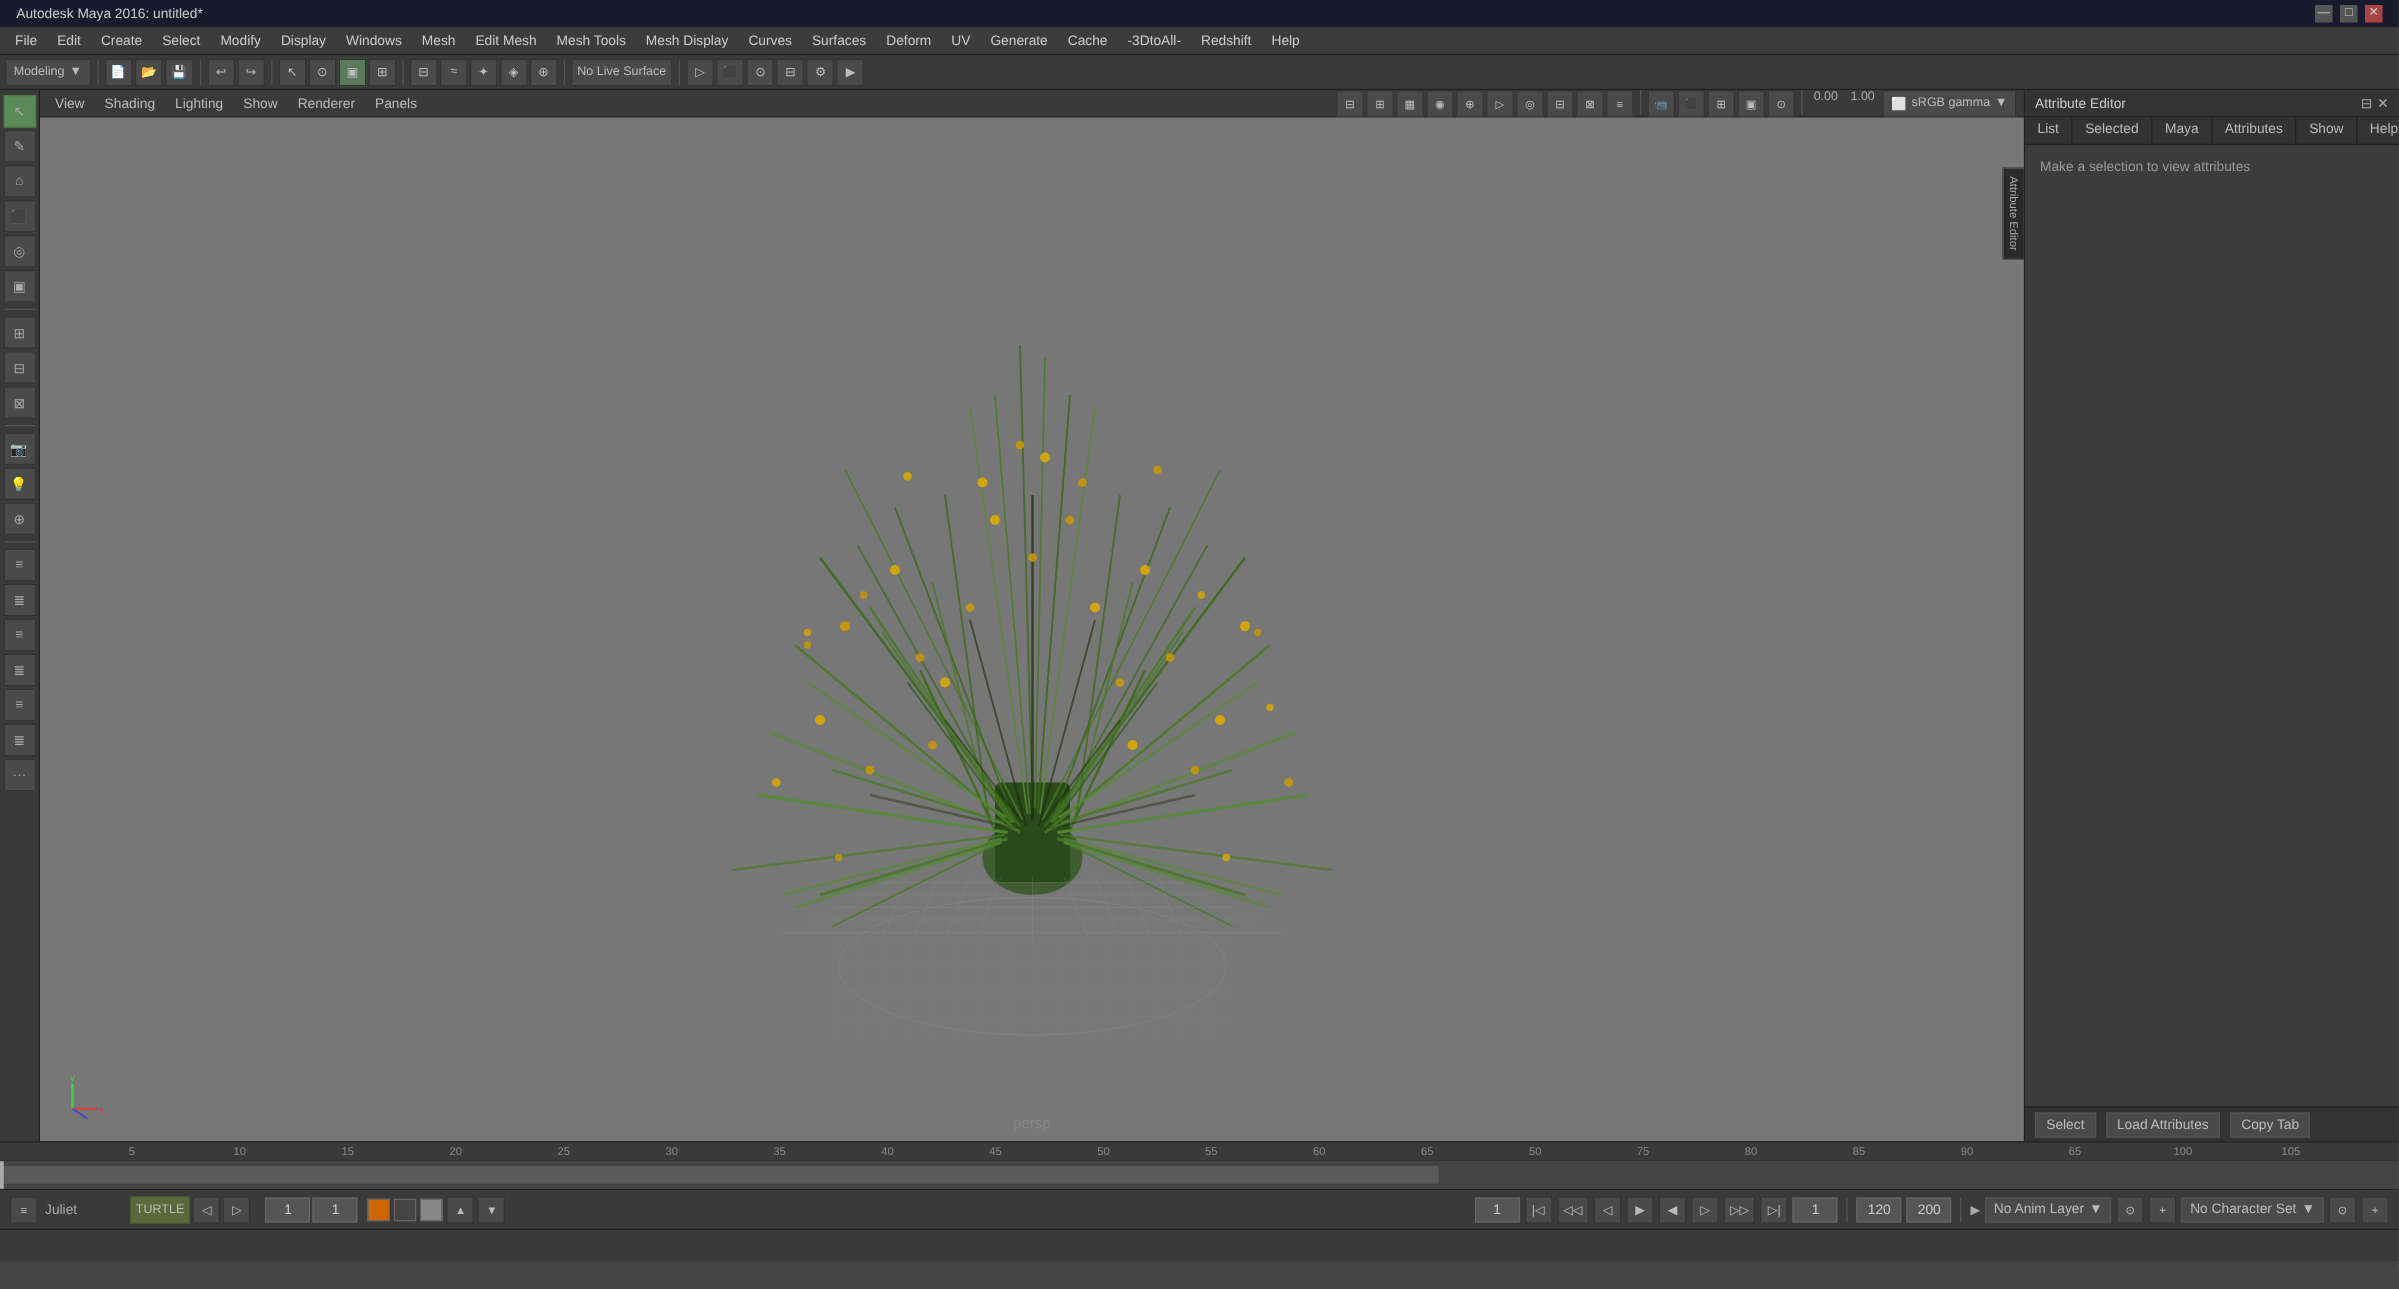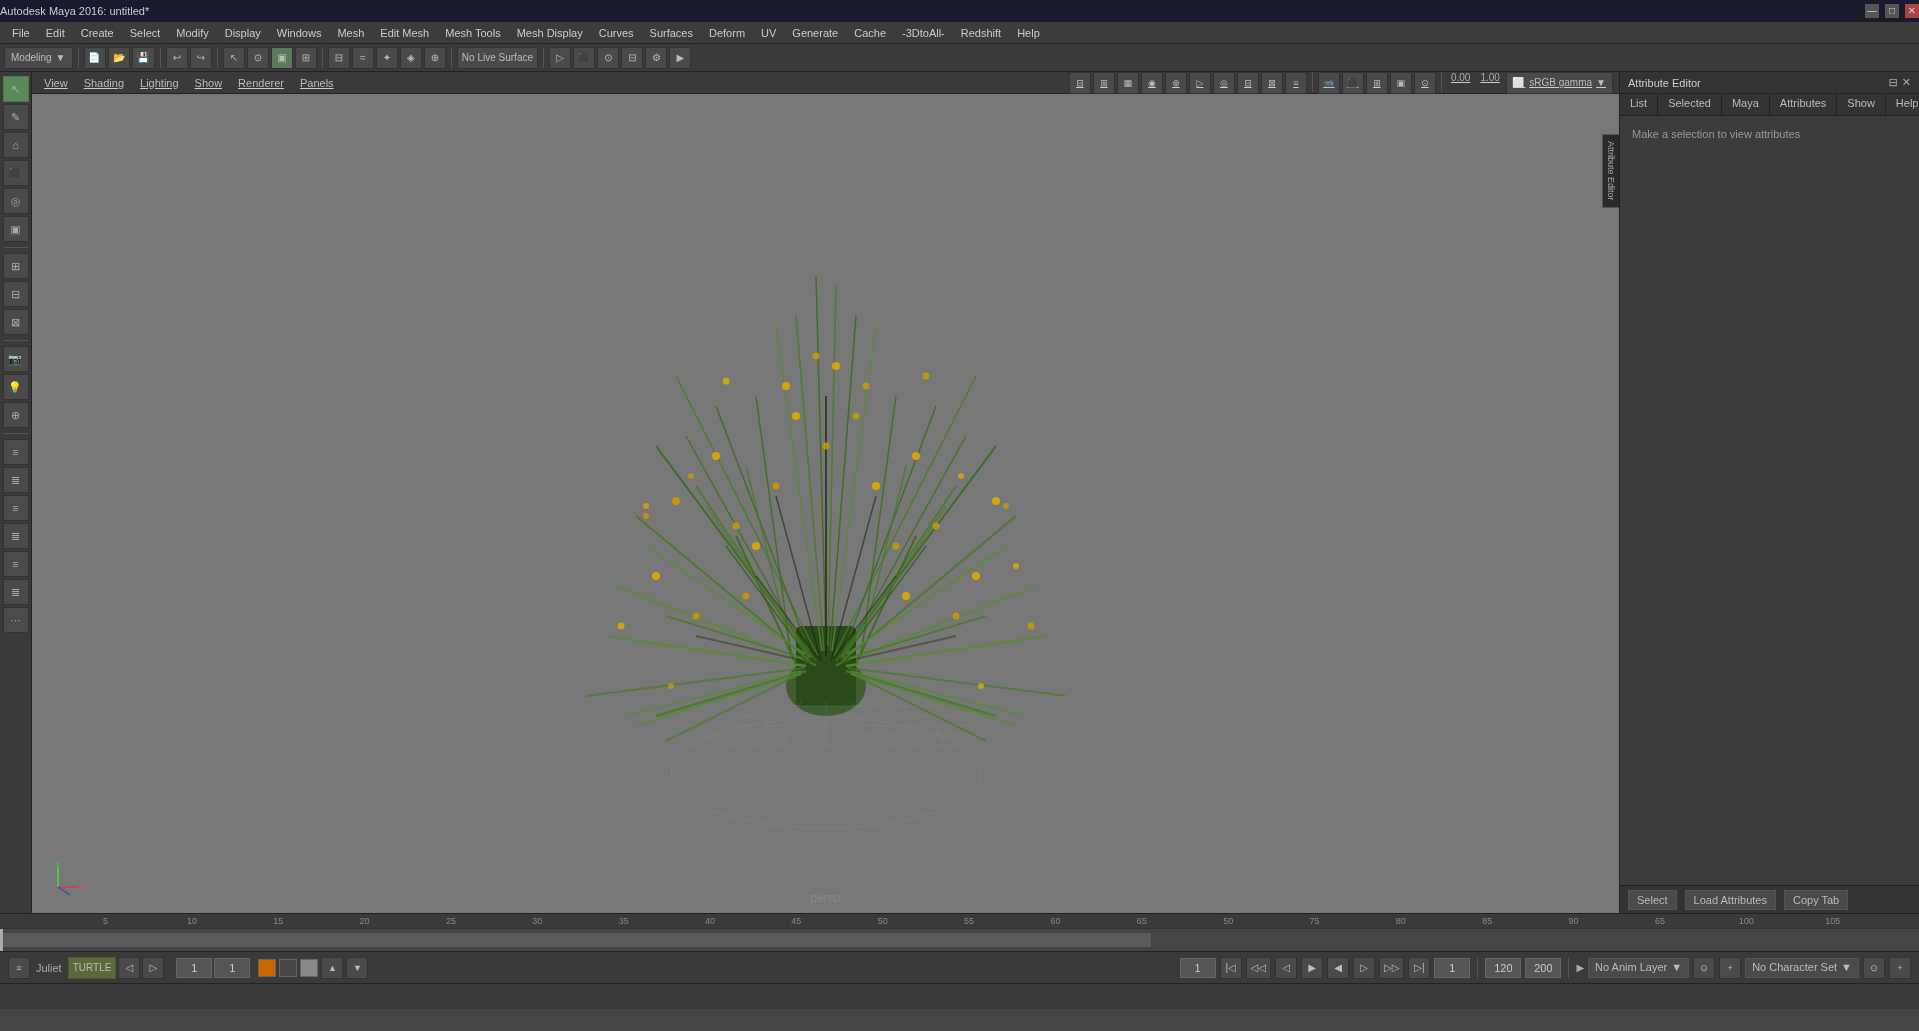--- a/index.html
+++ b/index.html
@@ -4,21 +4,21 @@
   <style>
     * { box-sizing: border-box; margin: 0; padding: 0; }
     body { background: #444; color: #ccc; font-family: 'Arial', sans-serif; font-size: 11px; width: 1919px; height: 1031px; overflow: hidden; }
 
     
     #titlebar {
       background: #1a1a2e;
       height: 22px;
       display: flex;
       align-items: center;
-      padding: 0 0;
+      padding: 0 13px;
       color: #ccc;
       font-size: 11px;
       justify-content: space-between;
     }
     #titlebar-controls { display: flex; gap: 6px; }
     #titlebar-controls span {
       width: 14px; height: 14px;
       background: #555;
       display: inline-block;
       text-align: center;
@@ -120,21 +120,20 @@
       height: 1px;
       background: #555;
       margin: 3px 0;
     }
 
     
     #viewport-area {
       flex: 1;
       display: flex;
       flex-direction: column;
-      text-decoration: underline;
     }
 
     
     #viewport-topbar {
       background: #3a3a3a;
       height: 22px;
       display: flex;
       align-items: center;
       padding: 0 6px;
       gap: 4px;
@@ -678,21 +677,21 @@
   <div style="position:absolute; left:0%; width:60%; height:14px; top:4px; background:#5a5a5a;"></div>
   <div style="position:absolute; left:0%; width:3px; height:22px; top:0; background:#aaaaaa;"></div>
 </div>
 
 <div id="bottom-area">
   <div id="anim-controls-bar" style="height:32px; background:#3a3a3a; display:flex; align-items:center; padding:0 8px; gap:4px; border-bottom:1px solid #222;">
 
     <div style="display:flex; align-items:center; gap:2px;">
       <div class="toolbar-btn" style="font-size:9px;">≡</div>
       <span style="color:#aaa; font-size:11px; padding:0 4px;text-align:center;">Juliet</span>
-      <div class="toolbar-btn" style="background:#5a6a3a; border-color:#4a5a2a;">
+      <div class="toolbar-btn" style="background:#5a6a3a; border-color:#4a5a2a;margin-left:36px;">
         <span>TURTLE</span>
       </div>
       <div class="toolbar-btn">◁</div>
       <div class="toolbar-btn">▷</div>
     </div>
 
     <div style="display:flex; align-items:center; gap:2px; margin-left:8px;">
       <input type="text" value="1" style="width: 36px; height: 20px; background: rgb(85, 85, 85); border: 1px solid rgb(102, 102, 102); color: rgb(204, 204, 204); font-size: 11px; text-align: center;">
       <input type="text" value="1" style="width: 36px; height: 20px; background: rgb(85, 85, 85); border: 1px solid rgb(102, 102, 102); color: rgb(204, 204, 204); font-size: 11px; text-align: center;">
     </div>

